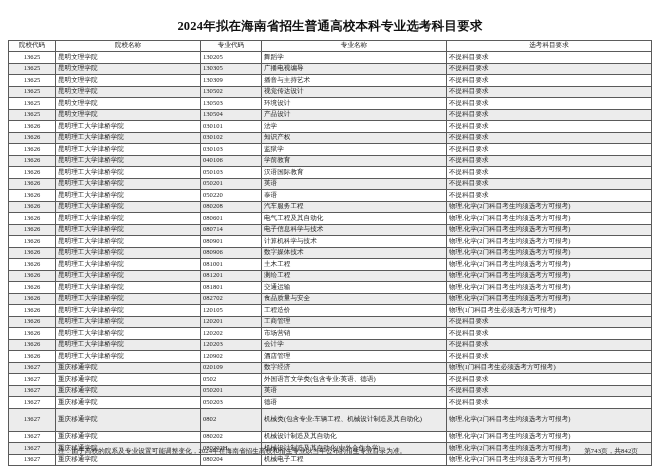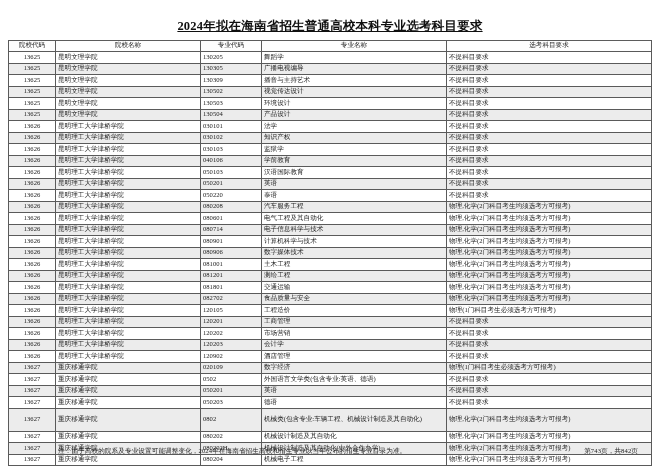--- a/index.html
+++ b/index.html
@@ -22,21 +22,20 @@
   }
   .doc-title {
     text-align: center;
     font-size: 12.5px;
     font-weight: bold;
     letter-spacing: 0.2px;
     padding-top: 19px;
     padding-bottom: 5px;
     line-height: 1.25;
     color: #101010;
-    text-decoration: underline;
   }
   .table-wrap {
     padding: 0 8px;
     box-sizing: border-box;
   }
   table.sched {
     width: 644px;
     border-collapse: collapse;
     table-layout: fixed;
     font-size: 6.6px;

